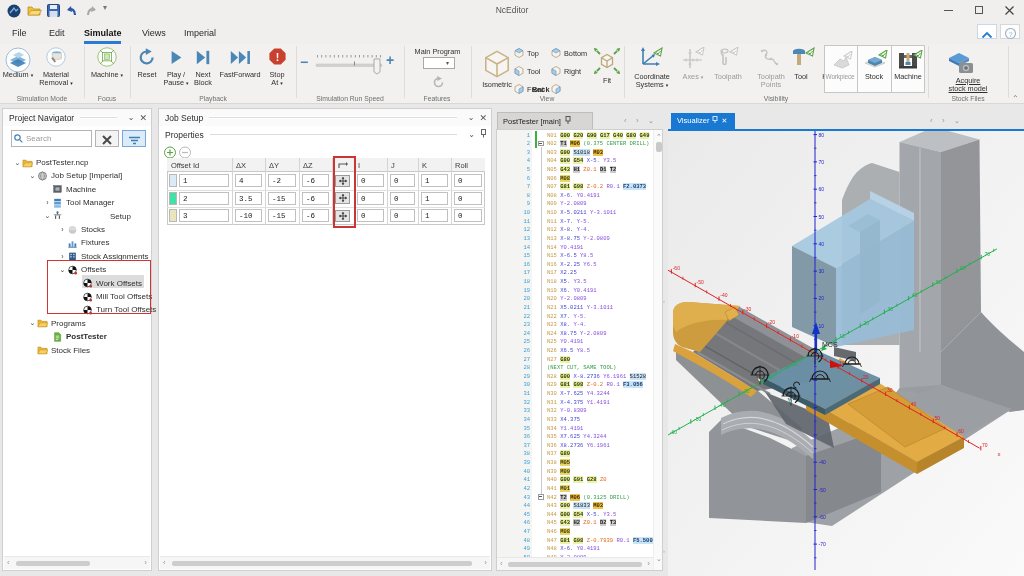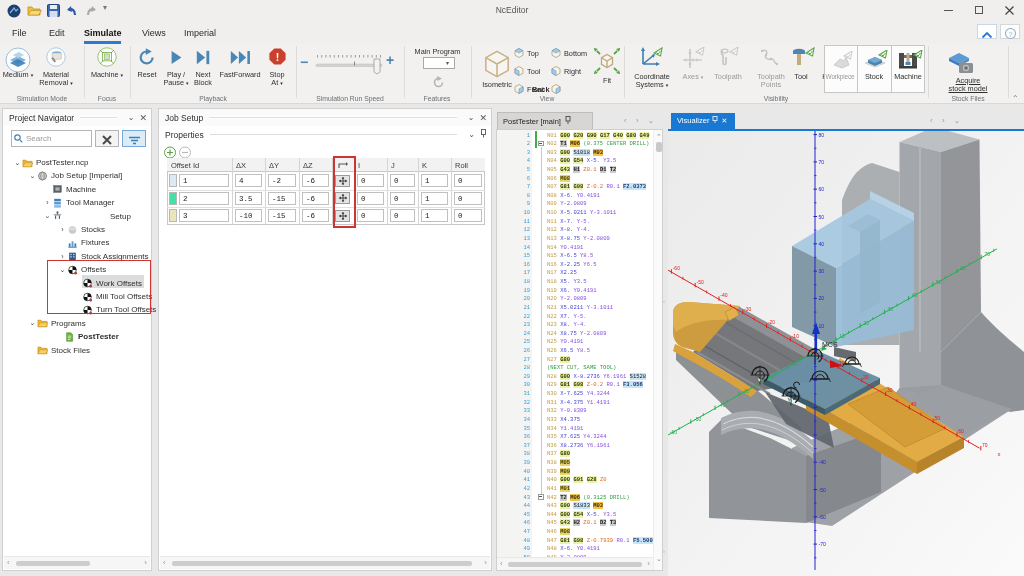--- a/index.html
+++ b/index.html
@@ -432,21 +432,21 @@
         <span style="position:relative;">Turn Tool Offsets</span>
       </div>
       <div class="trow" style="left:25px;top:163.8px;">
         <span class="tar">⌄</span>
         <svg class="tic" viewBox="0 0 12 12">
           <path d="M0.5 2.5 L4 2.5 L5.5 4 L11.5 4 L11.5 10.5 L0.5 10.5 Z" fill="#eeb33c" stroke="#b8860b" stroke-width="0.6"></path>
           <path d="M0.5 10.5 L3 5.8 L12.5 5.8 L10 10.5 Z" fill="#f7d061" stroke="#c09020" stroke-width="0.6"></path>
         </svg>
         <span style="position:relative;">Programs</span>
       </div>
-      <div class="trow" style="left:52px;top:177.20000000000002px;justify-content:flex-end;">
+      <div class="trow" style="left:40px;top:177.20000000000002px;justify-content:flex-end;">
         <span class="tar"></span>
         <svg class="tic" viewBox="0 0 12 12">
           <path d="M2.5 0.8 L7.5 0.8 L9.8 3 L9.8 11.2 L2.5 11.2 Z" fill="#6db33f" stroke="#4a8a28" stroke-width="0.6"></path>
           <path d="M4 5 L8 5 M4 7 L8 7 M4 9 L6.5 9" stroke="#fff" stroke-width="0.8"></path>
         </svg>
         <span style="position:relative;font-weight:bold;">PostTester</span>
       </div>
       <div class="trow" style="left:25px;top:190.6px;">
         <span class="tar"></span>
         <svg class="tic" viewBox="0 0 12 12">

